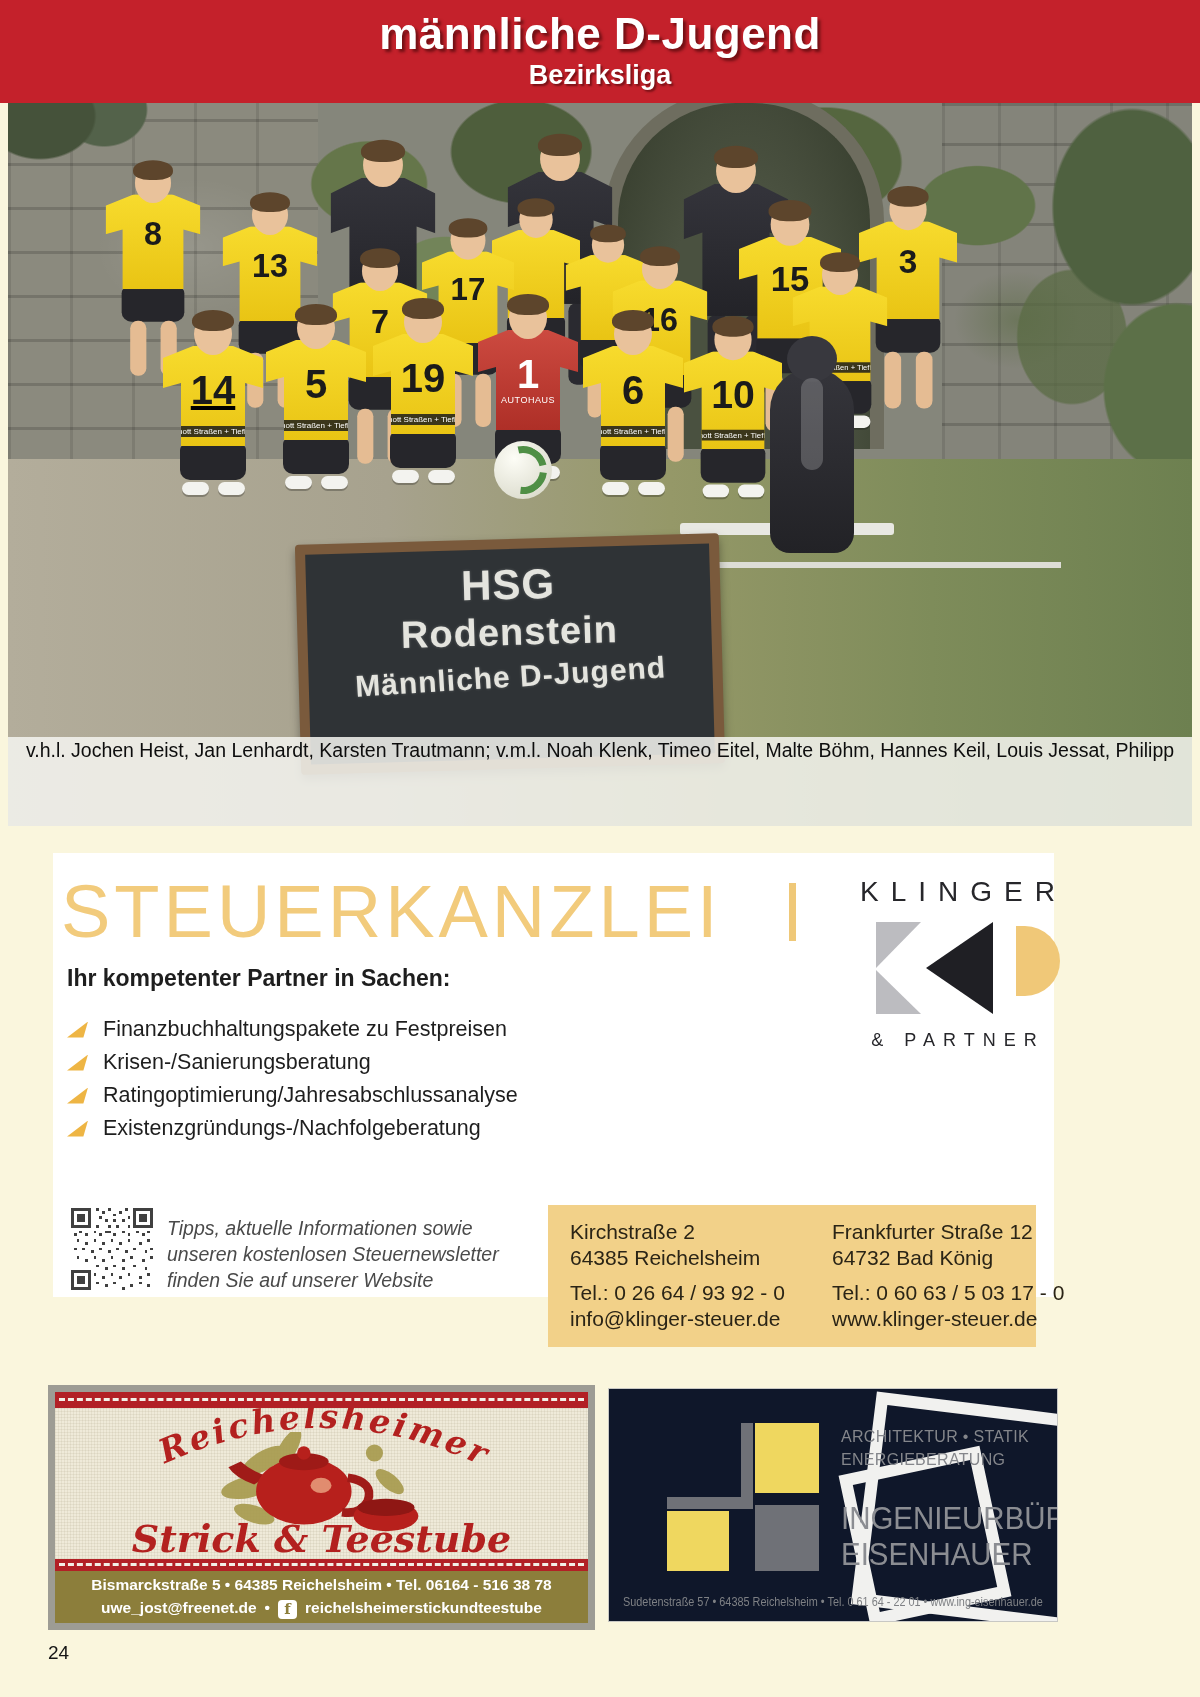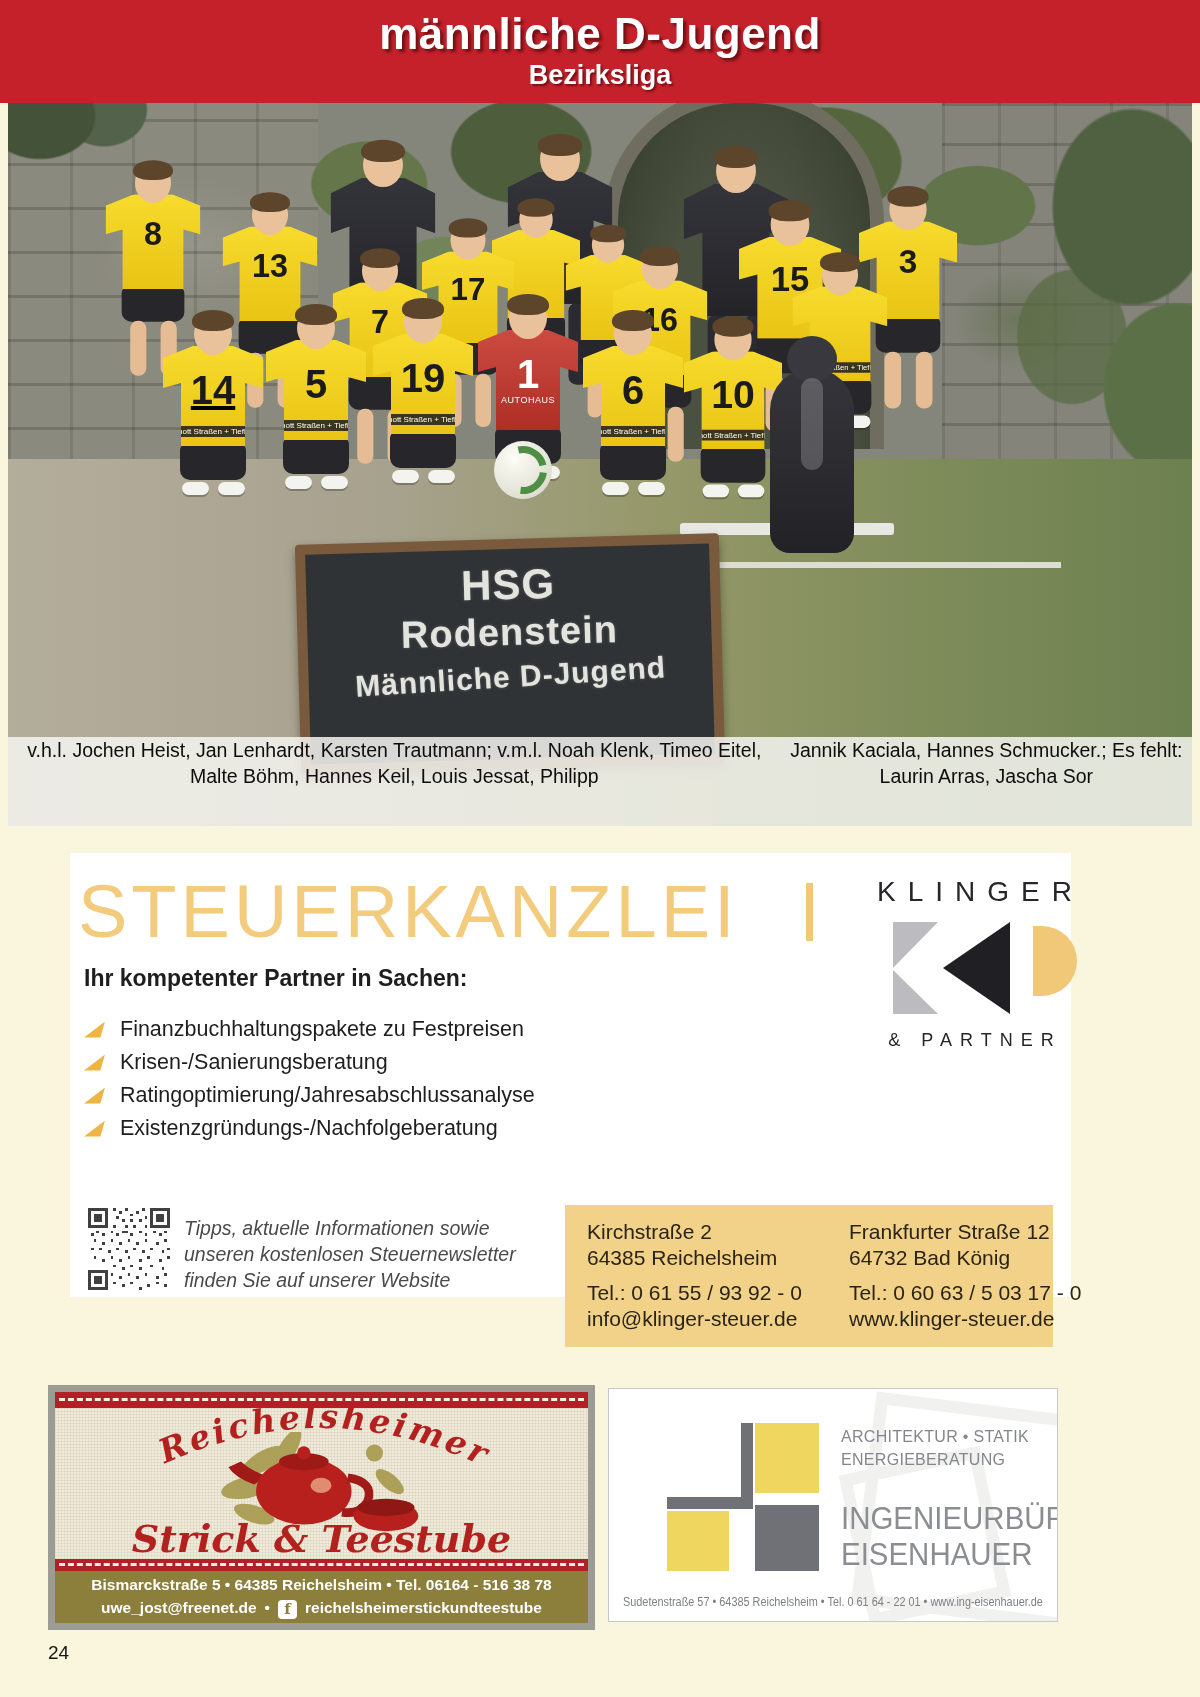--- a/index.html
+++ b/index.html
@@ -69,21 +69,21 @@
   .board{position:absolute;left:290px;top:436px;width:404px;height:210px;z-index:12;background:#2F3336;border:10px solid #7A5A3C;border-radius:4px;transform:rotate(-1.6deg);box-shadow:0 5px 10px rgba(0,0,0,.35);text-align:center;color:#E4E4DE}
   .board-line{font-weight:bold;letter-spacing:1px;text-shadow:0 0 3px rgba(255,255,255,.25)}
   .board-line-0{font-size:42px;margin-top:12px}
   .board-line-1{font-size:38px;margin-top:2px}
   .board-line-2{font-size:30px;margin-top:6px;transform:rotate(-2deg)}
 
   .caption{position:absolute;left:0;right:0;bottom:0;height:89px;z-index:30;background:rgba(244,244,240,.86);display:flex;flex-direction:row;justify-content:center;text-align:center;color:#0d0d0d}
   .caption-line{font-size:19.5px;line-height:26px}
 
   
-  .tax-ad{position:absolute;left:70px;top:853px;width:1001px;height:444px;background:#fff}
+  .tax-ad{position:absolute;left:53px;top:853px;width:1001px;height:444px;background:#fff}
   .tax-headline{position:absolute;left:8px;top:16px;font-size:74px;letter-spacing:4px;color:#F2CB7C;white-space:nowrap}
   .gold-bar{position:absolute;left:736px;top:30px;width:7px;height:58px;background:#EFC878}
   .brand{position:absolute;left:795px;top:23px;width:212px;text-align:center;color:#26262A}
   .brand-top{font-size:28px;letter-spacing:12px;text-indent:12px;white-space:nowrap}
   .kp-mark{position:relative;height:92px;margin-top:14px}
   .kp-g1{position:absolute;left:28px;top:0;width:45px;height:46px;background:#BCBCC0;clip-path:polygon(0 0,100% 0,0 100%)}
   .kp-g2{position:absolute;left:28px;top:48px;width:45px;height:44px;background:#BCBCC0;clip-path:polygon(0 0,100% 100%,0 100%)}
   .kp-k{position:absolute;left:78px;top:0;width:67px;height:92px;background:#1F1F24;clip-path:polygon(100% 0,100% 100%,0 50%)}
   .kp-p{position:absolute;left:168px;top:4px;width:44px;height:70px;background:#F0C878;border-radius:0 38px 38px 0}
   .brand-bottom{font-size:18px;letter-spacing:8px;text-indent:8px;margin-top:16px;white-space:nowrap}
@@ -108,21 +108,21 @@
     repeating-linear-gradient(0deg,rgba(165,155,125,.14) 0 1px,transparent 1px 3px),
     repeating-linear-gradient(90deg,rgba(165,155,125,.14) 0 1px,transparent 1px 3px)}
   .arc-svg{position:absolute;left:46px;top:0}
   .teapot{position:absolute;left:136px;top:24px}
   .tea-name{position:absolute;left:0;right:0;bottom:-2px;text-align:center;font-family:"DejaVu Serif",serif;font-style:italic;font-weight:bold;font-size:38px;color:#B3211F;z-index:2}
   .tea-bar{flex:0 0 auto;height:50px;background:#8C7E3B;color:#fff;font-weight:bold;text-align:center;font-size:15.5px;line-height:23px;padding-top:2px}
   .tea-line2{display:flex;align-items:flex-end;justify-content:center;gap:8px}
   .fb{display:inline-flex;align-items:center;justify-content:center;width:19px;height:19px;background:#fff;border-radius:4px;color:#8C7E3B;font-family:"DejaVu Serif",serif;font-weight:bold;font-size:15px}
 
   
-  .eng-ad{position:absolute;left:608px;top:1388px;width:450px;height:234px;background:#ffffff;border:1px solid #C8C8C4;box-sizing:border-box;overflow:hidden}
+  .eng-ad{position:absolute;left:608px;top:1388px;width:450px;height:234px;background:#0f172a;border:1px solid #C8C8C4;box-sizing:border-box;overflow:hidden}
   .wm{position:absolute;border:12px solid #F1F1EF}
   .wm1{right:-40px;top:16px;width:210px;height:190px;transform:rotate(7deg)}
   .wm2{right:60px;top:70px;width:120px;height:130px;transform:rotate(-12deg)}
   .pin{position:absolute;left:58px;top:34px;width:154px;height:148px}
   .pin i{position:absolute;display:block}
   .pin-vbar{left:74px;top:0;width:12px;height:74px;background:#6F7177}
   .pin-sq1{left:88px;top:0;width:64px;height:70px;background:#EFD75F}
   .pin-hbar{left:0;top:74px;width:86px;height:12px;background:#6F7177}
   .pin-sq2{left:0;top:88px;width:62px;height:60px;background:#EFD75F}
   .pin-sq3{left:88px;top:82px;width:64px;height:66px;background:#6F7177}
@@ -150,21 +150,20 @@
   <div class="ground"></div>
   <div class="bench"></div>
   <div class="ball"></div>
   <div class="board">
       <div class="board-line board-line-0"><span>HSG</span></div>
       <div class="board-line board-line-1"><span>Rodenstein</span></div>
       <div class="board-line board-line-2"><span>Männliche D-Jugend</span></div>
     </div>
   <div class="caption">
       <div class="caption-line caption-line-0"><span>v.h.l. Jochen Heist, Jan Lenhardt, Karsten Trautmann; v.m.l. Noah Klenk, Timeo Eitel, Malte Böhm, Hannes Keil, Louis Jessat, Philipp</span></div>
-      <div class="caption-line caption-line-2"><span>Jannik Kaciala, Hannes Schmucker.; Es fehlt: Laurin Arras, Jascha Sor</span></div>
     </div>
 <div class="player coach" style="left: 325px; top: 40px; transform: scale(1.05);">
       <div class="head"></div>
       <div class="jersey"></div>
       <div class="legs">
         <i></i>
         <i></i>
       </div>
     </div>
     <div class="player coach" style="left: 502px; top: 34px; transform: scale(1.05);">
@@ -411,21 +410,21 @@
   <div class="qr-text">
       <div class="qr-line qr-line-0"><span>Tipps, aktuelle Informationen sowie</span></div>
       <div class="qr-line qr-line-1"><span>unseren kostenlosen Steuernewsletter</span></div>
       <div class="qr-line qr-line-2"><span>finden Sie auf unserer Website</span></div>
     </div>
   <div class="contact-box">
     <div style="display:flex;gap:34px" id="contact-columns">
         <div class="loc">
           <div>Kirchstraße 2</div>
           <div>64385 Reichelsheim</div>
-          <div class="loc-tel">Tel.:  0 61 55 / 93 92 - 0</div>
+          <div class="loc-tel">Tel.:  0 26 64 / 93 92 - 0</div>
           <div class="loc-link">info@klinger-steuer.de</div>
         </div>
         <div class="loc">
           <div>Frankfurter Straße 12</div>
           <div>64732 Bad König</div>
           <div class="loc-tel">Tel.:  0 60 63 / 5 03 17 - 0</div>
           <div class="loc-link">www.klinger-steuer.de</div>
         </div>
       </div>
   </div>

